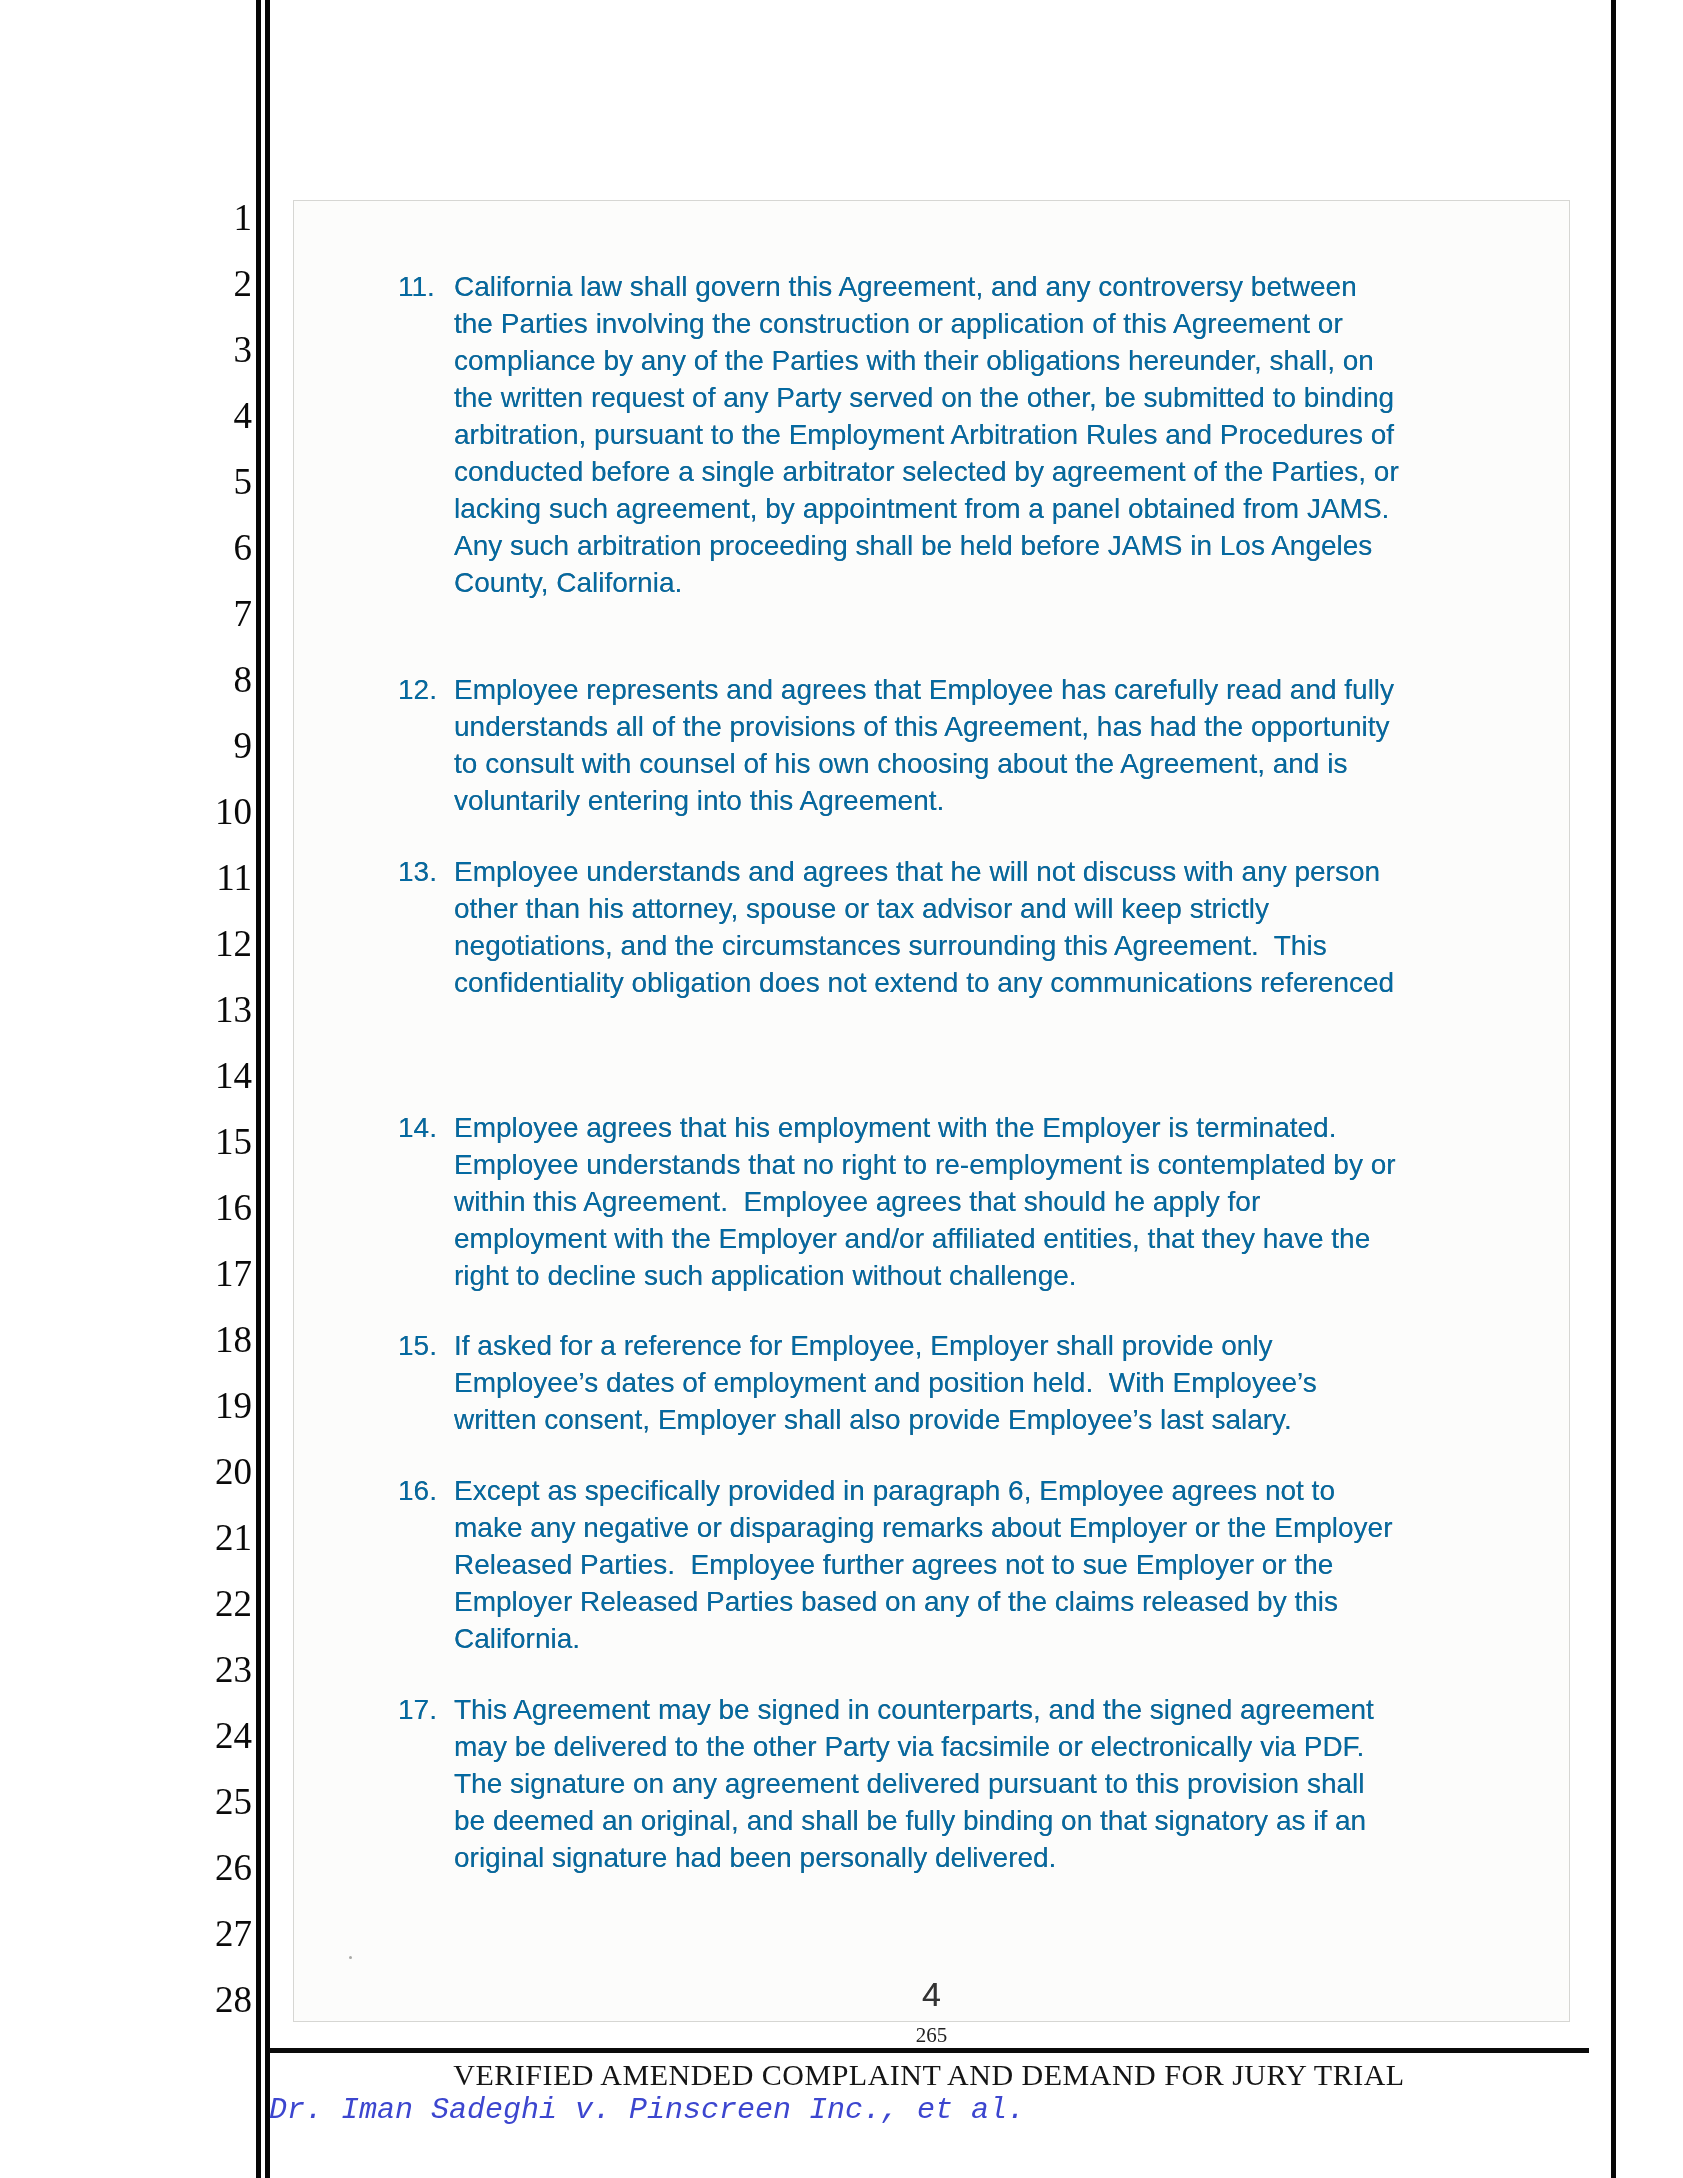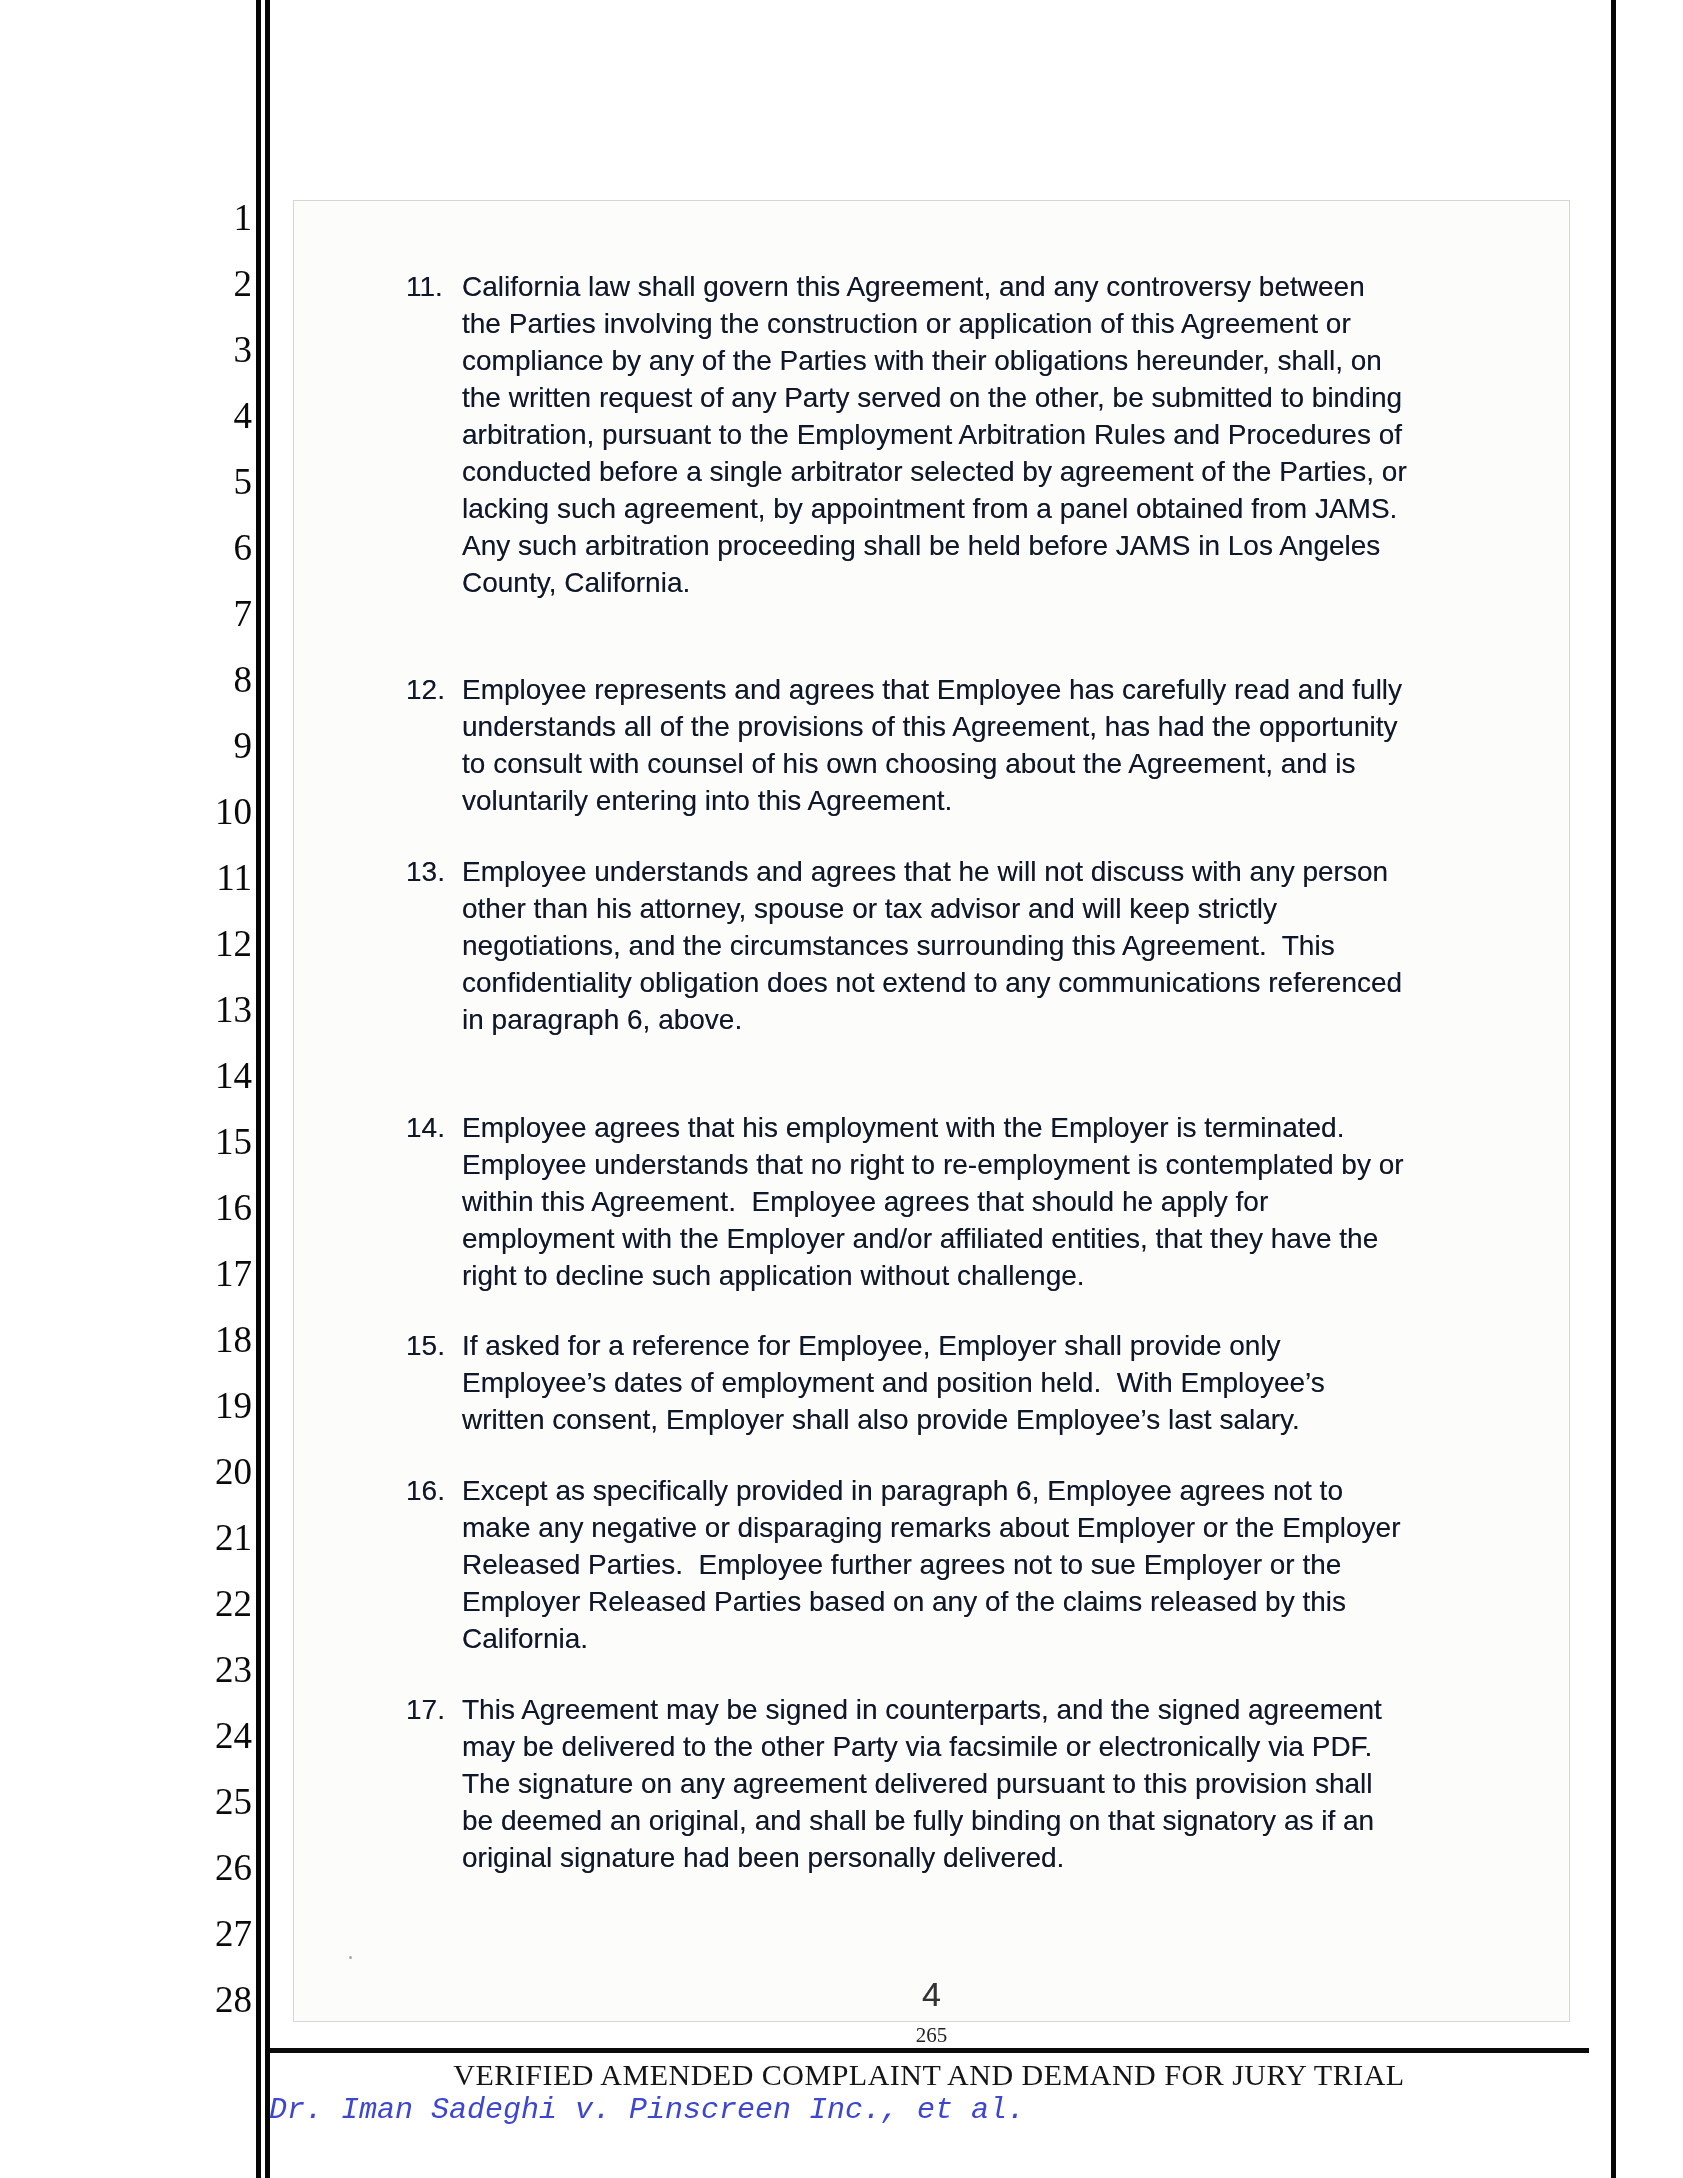--- a/index.html
+++ b/index.html
@@ -30,23 +30,22 @@
     width:1277px;height:1822px;
     background:#fcfcfb;
     border:1px solid #d6d6d3;
     box-sizing:border-box;
   }
   .para{
     position:absolute;
     left:104px;
     display:flex;
     font:28px/37px "Liberation Sans", sans-serif;
-    color:#0f172a;
+    color:#0369a1;
     text-shadow:0 0 0.4px rgba(0,0,0,0.5);
-    margin-left:8px;
   }
   .para-num{flex:0 0 56px;width:56px;}
   .para-lines div{white-space:pre;}
   .scan-page-number{
     position:absolute;
     left:0;top:1775px;width:100%;
     text-align:center;
     font:34px/36px "Liberation Sans", sans-serif;
     color:#333333;
     text-shadow:0 0 0.4px rgba(0,0,0,0.5);
@@ -153,21 +152,20 @@
             <div>voluntarily entering into this Agreement.</div>
           </div>
         </div>
         <div class="para" style="top: 652px;">
           <div class="para-num">13.</div>
           <div class="para-lines">
             <div>Employee understands and agrees that he will not discuss with any person</div>
             <div>other than his attorney, spouse or tax advisor and will keep strictly</div>
             <div>negotiations, and the circumstances surrounding this Agreement.  This</div>
             <div>confidentiality obligation does not extend to any communications referenced</div>
-            <div>in paragraph 6, above.</div>
           </div>
         </div>
         <div class="para" style="top: 908px;">
           <div class="para-num">14.</div>
           <div class="para-lines">
             <div>Employee agrees that his employment with the Employer is terminated.</div>
             <div>Employee understands that no right to re-employment is contemplated by or</div>
             <div>within this Agreement.  Employee agrees that should he apply for</div>
             <div>employment with the Employer and/or affiliated entities, that they have the</div>
             <div>right to decline such application without challenge.</div>

